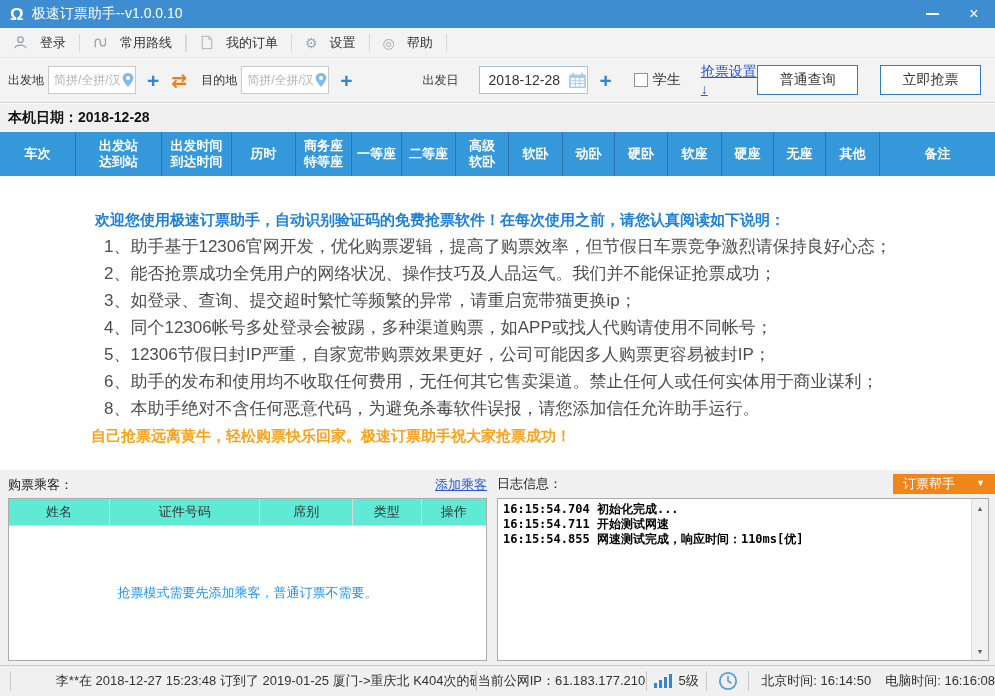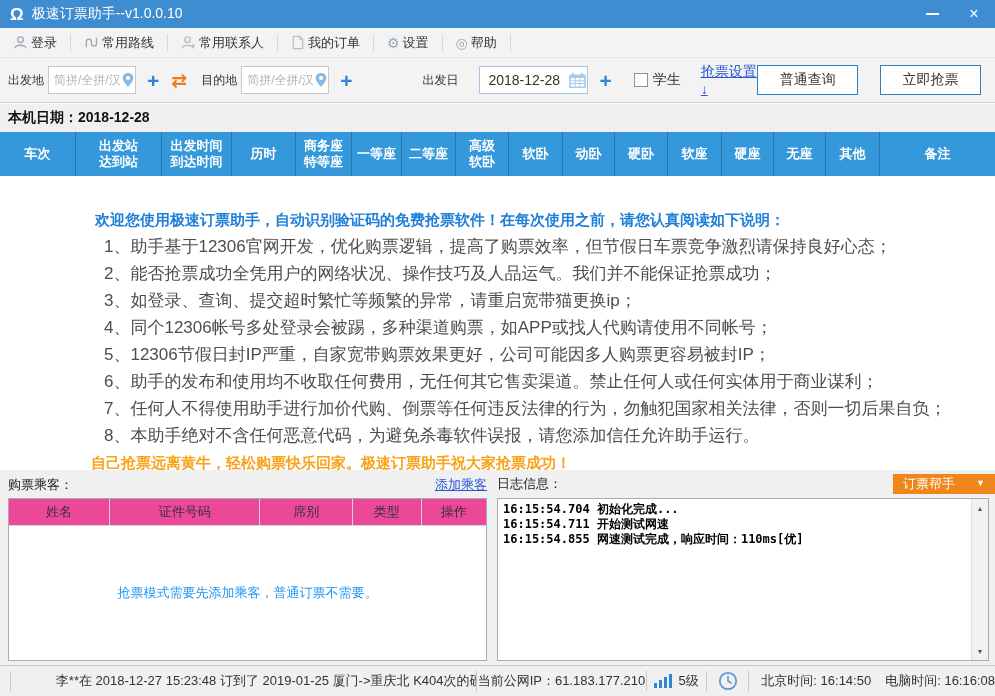--- a/index.html
+++ b/index.html
@@ -10,21 +10,21 @@
   
   .titlebar { height:28px; background:#3E8DD0; display:flex; align-items:center; padding-left:10px; }
   .logo { color:#fff; font-size:17px; font-weight:bold; margin-right:8px; line-height:1; }
   .title { color:#fff; font-size:14px; }
   .win-controls { margin-left:auto; display:flex; height:100%; }
   .win-btn { width:42px; height:100%; display:flex; align-items:center; justify-content:center; color:#fff; font-size:16px; cursor:default; }
   .min-bar { width:13px; height:2px; background:#fff; }
 
   
   .toolbar { height:30px; background:#F3F3F3; display:flex; align-items:center; border-bottom:1px solid #E8E8E8; }
-  .tool-item { display:flex; align-items:center; gap:3px; padding:0 13px; height:100%; font-size:13px; color:#333; }
+  .tool-item { display:flex; align-items:center; gap:12px; padding:0 13px; height:100%; font-size:13px; color:#333; }
   .tool-item .ticon { display:flex; align-items:center; color:#9AA7B4; font-size:14px; line-height:1; }
   .tool-sep { width:1px; height:18px; background:#D9D9D9; }
 
   
   .searchbar { height:45px; background:#F3F3F3; display:flex; align-items:center; padding:0 14px 0 8px; border-bottom:1px solid #D5D5D5; }
   .lbl { font-size:12px; color:#333; white-space:nowrap; }
   .station-input { width:96px; height:28px; background:#fff; border:1px solid #C9C9C9; display:flex; align-items:center; margin-left:4px; }
   .station-input input { border:none; outline:none; width:72px; font-size:12px; padding-left:5px; color:#333; font-family:inherit; }
   .station-input input::placeholder { color:#B3B3B3; }
   .plus { color:#2E86D5; font-size:21px; font-weight:bold; margin-left:11px; line-height:1; }
@@ -52,21 +52,21 @@
   .notice-title { color:#1E7FD8; font-weight:bold; font-size:15px; padding-left:95px; line-height:27px; }
   .notice-item { color:#4D4D4D; font-size:17px; padding-left:104px; line-height:27px; }
   .slogan { color:#F9A21B; font-weight:bold; font-size:15px; padding-left:75px; line-height:27px;margin-left:16px; }
 
   
   .bottom { position:relative; height:195px; background:#F0F0F0; }
   .pass-head { position:absolute; left:8px; right:508px; top:5px; height:20px; display:flex; align-items:center; justify-content:space-between; }
   .panel-title { font-size:13px; color:#222; }
   .add-link { color:#2B55D5; text-decoration:underline; font-size:13px; }
   .pass-box { position:absolute; left:8px; top:28px; width:479px; height:163px; background:#fff; border:1px solid #ABABAB; }
-  .p-thead { display:flex; height:27px; border-bottom:1px solid #D9D9D9; background:#ec4899; }
+  .p-thead { display:flex; height:27px; border-bottom:1px solid #D9D9D9; background:#5eead4; }
   .p-th { display:flex; align-items:center; justify-content:center; font-size:13px; color:#333; border-right:1px solid #D9D9D9; }
   .p-th:last-child { border-right:none; }
   .p-hint { margin-top:58px; text-align:center; color:#2196F3; font-size:13px; }
 
   .log-head { position:absolute; left:497px; right:0; top:3px; height:21px; display:flex; align-items:center; justify-content:space-between; }
   .helper-btn { background:#F08519; color:#fff; border:none; height:20px; padding:0 10px; display:flex; align-items:center; gap:21px; font-size:13px; font-family:inherit; }
   .helper-caret { font-size:9px; line-height:1; }
   .log-box { position:absolute; left:497px; top:28px; width:492px; height:163px; background:#fff; border:1px solid #ABABAB; }
   .log-lines { position:absolute; left:0; top:0; right:17px; bottom:0; padding:3px 5px; font-family:"DejaVu Sans Mono",monospace; font-size:12px; line-height:15px; color:#000; overflow:hidden;font-weight:bold; }
   .vscroll { position:absolute; right:0; top:0; bottom:0; width:17px; background:#F1F1F1; border-left:1px solid #DEDEDE; }
@@ -116,30 +116,20 @@
     <div class="tool-sep"></div>
     <div class="tool-item">
       <span class="ticon">
         <svg width="15" height="15" viewBox="0 0 16 16">
             <path d="M2.5 13 V7 A2.7 2.7 0 0 1 7.9 7 V9 A2.7 2.7 0 0 0 13.3 9 V3" fill="none" stroke="#9AA7B4" stroke-width="1.4"></path>
           </svg>
       </span>
       <span>常用路线</span>
     </div>
     <div class="tool-sep"></div>
-    <div class="tool-item">
-      <span class="ticon">
-        <svg width="15" height="15" viewBox="0 0 16 16">
-            <circle cx="7" cy="5" r="3" fill="none" stroke="#B7C1CC" stroke-width="1.4"></circle>
-            <path d="M1.5 14 C1.5 10 12.5 10 12.5 14" fill="none" stroke="#B7C1CC" stroke-width="1.4"></path>
-            <path d="M12.8 9.5 V14 M10.6 11.8 H15" stroke="#B7C1CC" stroke-width="1.3"></path>
-          </svg>
-      </span>
-      <span>常用联系人</span>
-    </div>
     <div class="tool-sep"></div>
     <div class="tool-item">
       <span class="ticon">
         <svg width="14" height="15" viewBox="0 0 14 16">
             <path d="M2 1.5 H9 L12 4.5 V14.5 H2 Z" fill="none" stroke="#B7C1CC" stroke-width="1.4"></path>
             <path d="M9 1.5 V4.5 H12" fill="none" stroke="#B7C1CC" stroke-width="1.2"></path>
           </svg>
       </span>
       <span>我的订单</span>
     </div>
@@ -229,21 +219,20 @@
   </div>
 
   <div class="content">
     <div class="notice-title">欢迎您使用极速订票助手，自动识别验证码的免费抢票软件！在每次使用之前，请您认真阅读如下说明：</div>
     <div class="notice-item">1、助手基于12306官网开发，优化购票逻辑，提高了购票效率，但节假日车票竞争激烈请保持良好心态；</div>
     <div class="notice-item">2、能否抢票成功全凭用户的网络状况、操作技巧及人品运气。我们并不能保证抢票成功；</div>
     <div class="notice-item">3、如登录、查询、提交超时繁忙等频繁的异常，请重启宽带猫更换ip；</div>
     <div class="notice-item">4、同个12306帐号多处登录会被踢，多种渠道购票，如APP或找人代购请使用不同帐号；</div>
     <div class="notice-item">5、12306节假日封IP严重，自家宽带购票效果更好，公司可能因多人购票更容易被封IP；</div>
     <div class="notice-item">6、助手的发布和使用均不收取任何费用，无任何其它售卖渠道。禁止任何人或任何实体用于商业谋利；</div>
-    <div class="notice-item">7、任何人不得使用助手进行加价代购、倒票等任何违反法律的行为，勿触犯国家相关法律，否则一切后果自负；</div>
     <div class="notice-item">8、本助手绝对不含任何恶意代码，为避免杀毒软件误报，请您添加信任允许助手运行。</div>
     <div class="slogan">自己抢票远离黄牛，轻松购票快乐回家。极速订票助手祝大家抢票成功！</div>
   </div>
 
   <div class="bottom">
 
     <div class="pass-head">
       <span class="panel-title">购票乘客：</span>
       <a class="add-link">添加乘客</a>
     </div>

